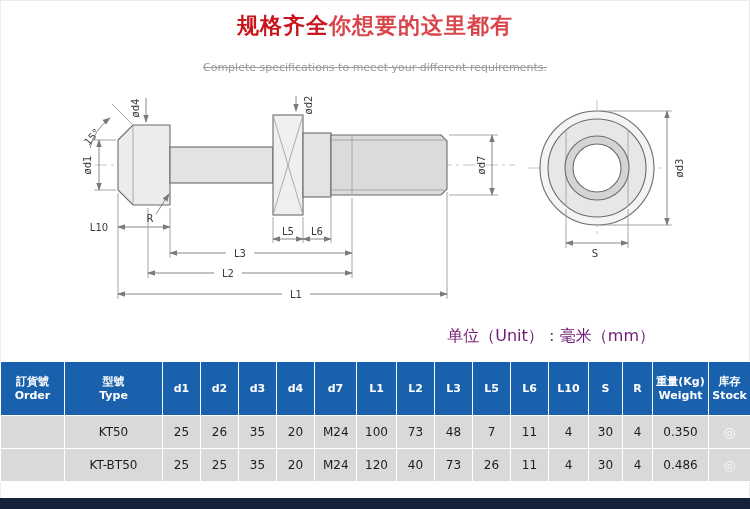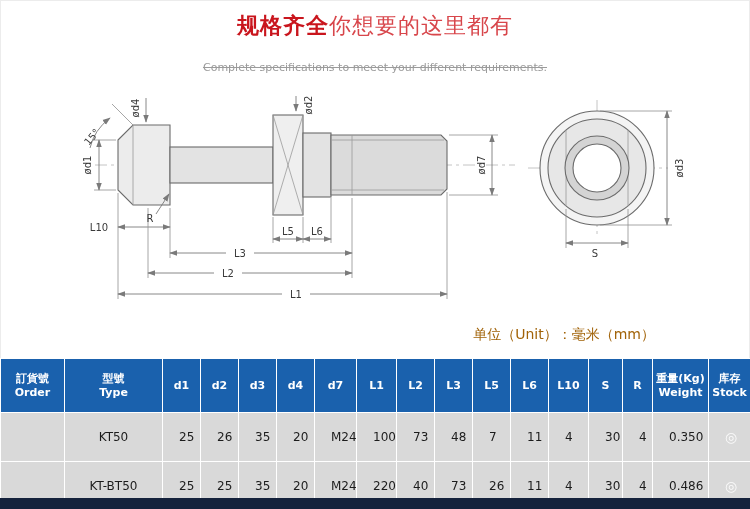--- a/index.html
+++ b/index.html
@@ -3,41 +3,41 @@
 <meta charset="utf-8">
 <style>
   * { margin:0; padding:0; box-sizing:border-box; }
   html,body { background:#ffffff; }
   body { width:750px; height:509px; font-family:"DejaVu Sans","Liberation Sans",sans-serif; }
   .page { position:relative; width:750px; height:509px; overflow:hidden; background:#ffffff; box-shadow: inset 0 0 0 1px #ececec; }
 
   .header { text-align:center; padding-top:13px; }
   .title  { font-size:22px; letter-spacing:1px; line-height:26px; }
   .t1 { color:#c9151d; font-weight:bold; }
-  .t2 { color:#d8464b; font-weight:normal; }
+  .t2 { color:#d8464b; font-weight:bold; }
   .subtitle { margin-top:22px; font-size:11px; color:#9b9b9b;
               text-decoration:line-through; text-decoration-color:#9b9b9b; }
 
   .drawing { display:block; margin-top:16px; }
   svg .part { stroke:#6b6b6b; stroke-width:1.1; }
   svg .thin { stroke:#9a9a9a; stroke-width:0.8; fill:none; }
   svg .cl   { stroke:#b5b5b5; stroke-width:0.8; stroke-dasharray:12 4 3 4; fill:none; }
   svg .ext  { stroke:#8f8f8f; stroke-width:0.8; fill:none; }
   svg .dim  { stroke:#7a7a7a; stroke-width:0.9; fill:none; }
   svg .lbl  { font:10px "DejaVu Sans",sans-serif; fill:#3a3a3a; text-anchor:middle; }
 
-  .unit-note { text-align:right; padding-right:95px; font-size:14px; color:#a16207; margin-top:4px; }
+  .unit-note { text-align:right; padding-right:95px; font-size:16px; color:#701a75; margin-top:4px; }
 
   .spec-table { width:750px; border-collapse:collapse; table-layout:fixed; margin-top:14px; }
   .spec-table th { background:#1a61ad; color:#ffffff; font-size:11px; font-weight:bold;
                    border:1px solid #ffffff; height:54px; text-align:center; vertical-align:middle; padding:0; }
   .spec-table th .zh { line-height:14px; }
   .spec-table th .en { line-height:14px; }
   .spec-table td { background:#d9d9d9; font-size:12px; color:#1c1c1c;
-                   border:1px solid #ffffff; height:30px; text-align:center; vertical-align:middle; padding:16px; }
+                   border:1px solid #ffffff; height:30px; text-align:center; vertical-align:middle; padding:8px; }
   .spec-table td.stock { color:#fafafa; font-size:14px; }
 
   .legend { text-align:center; margin-top:14px; font-size:13px; color:#222222; }
   .legend .li { margin:0 10px; white-space:nowrap; }
   .legend .sym { margin-right:4px; }
 
   .footer-bar { position:absolute; left:0; bottom:0; width:750px; height:11px; background:#15223c; }
 </style>
 </head>
 <body>
@@ -231,21 +231,21 @@
         <td class="stock">◎</td>
       </tr>
       <tr>
         <td></td>
         <td>KT-BT50</td>
         <td>25</td>
         <td>25</td>
         <td>35</td>
         <td>20</td>
         <td>M24</td>
-        <td>220</td>
+        <td>120</td>
         <td>40</td>
         <td>73</td>
         <td>26</td>
         <td>11</td>
         <td>4</td>
         <td>30</td>
         <td>4</td>
         <td>0.486</td>
         <td class="stock">◎</td>
       </tr>

